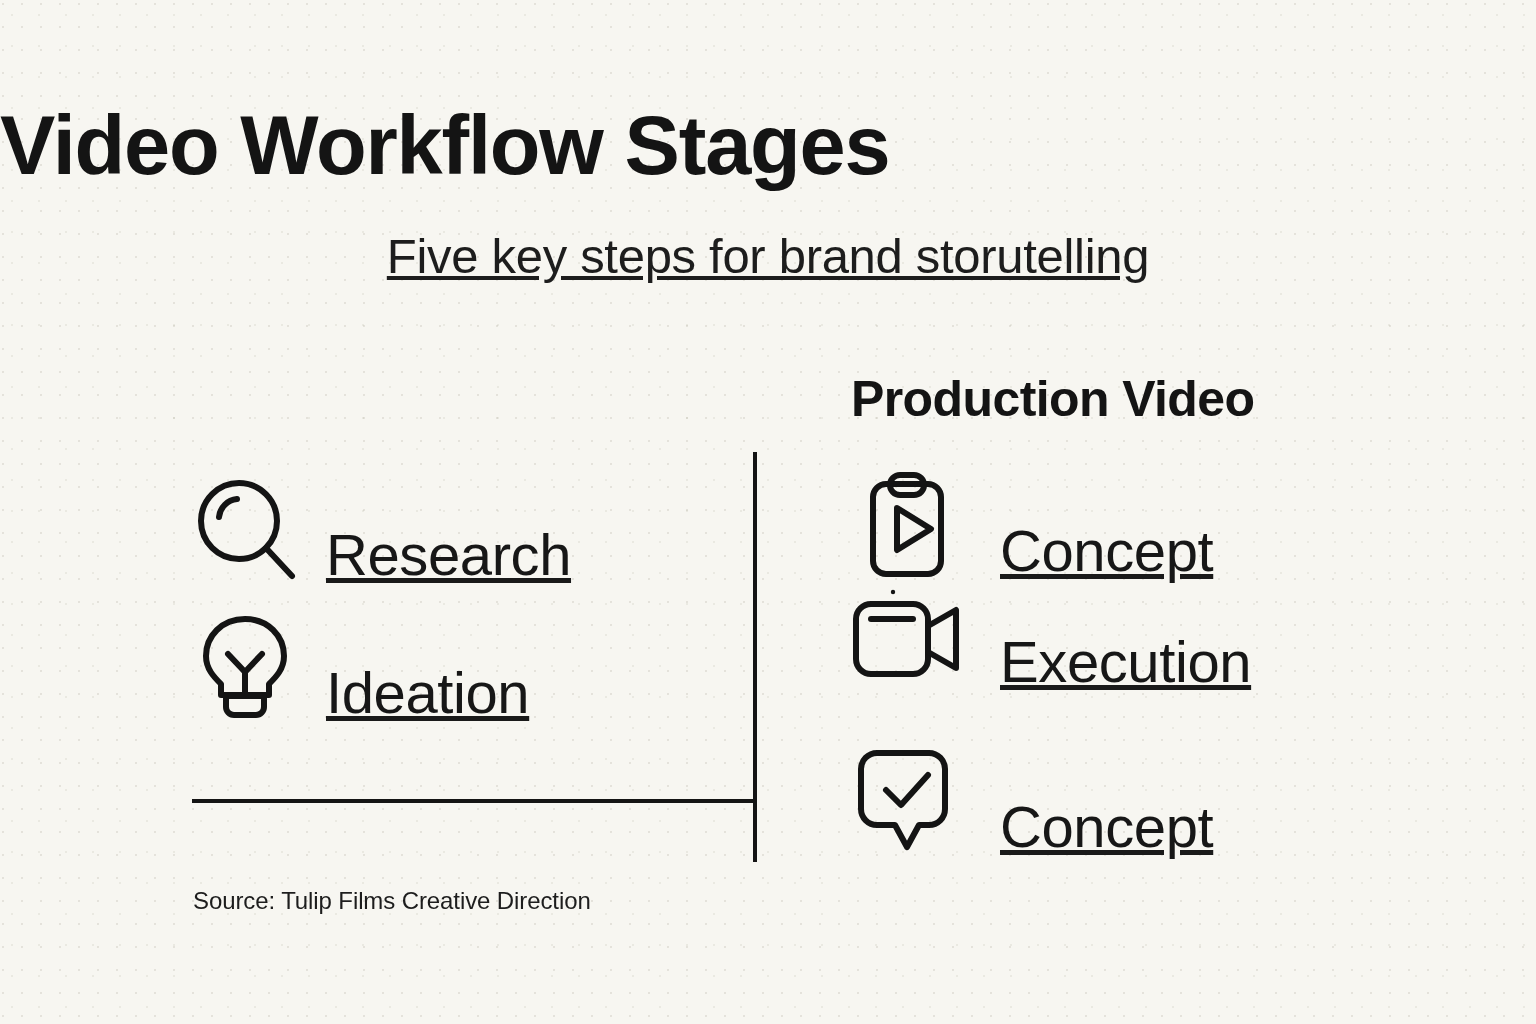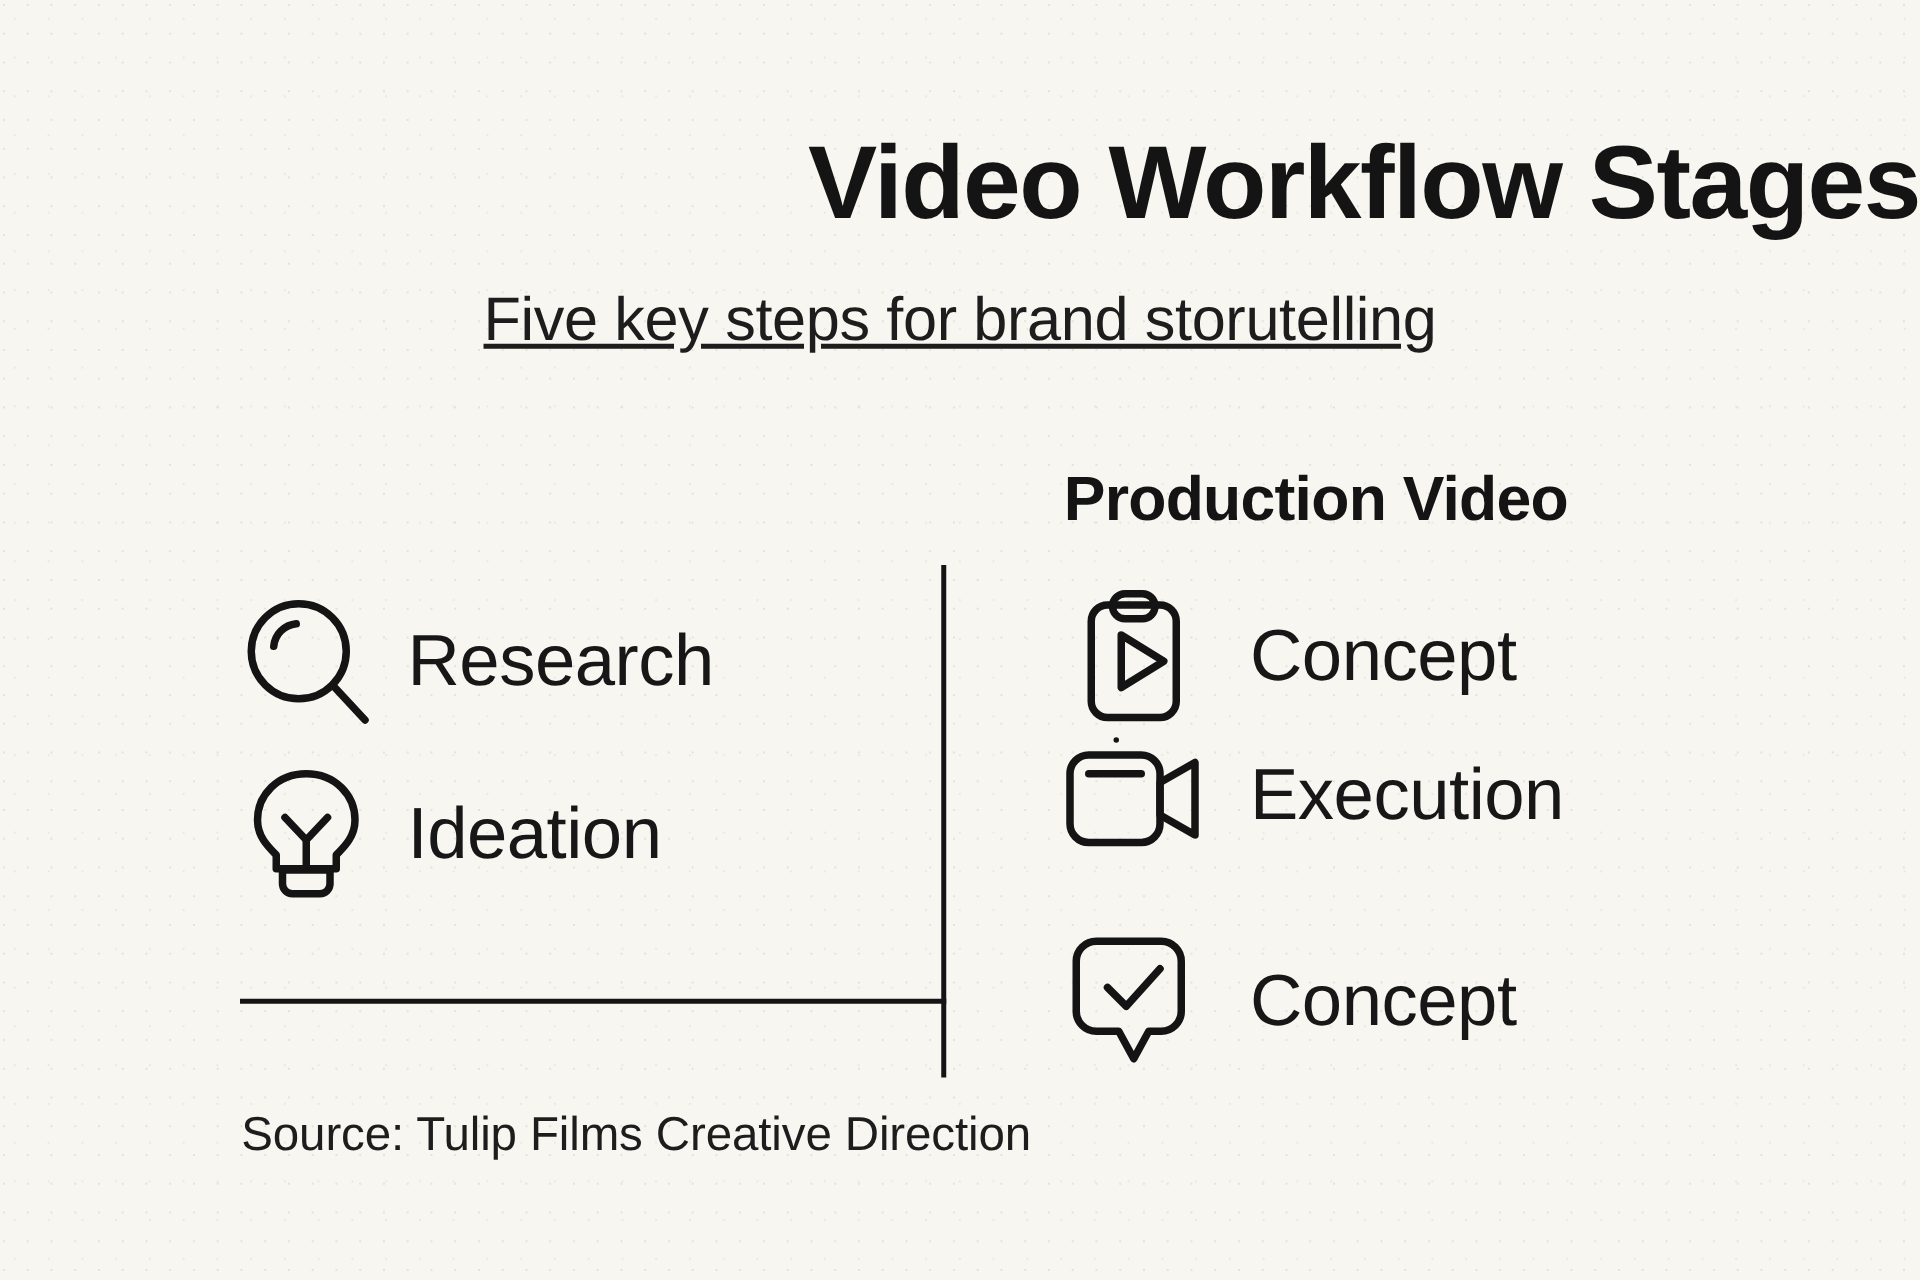--- a/index.html
+++ b/index.html
@@ -27,21 +27,21 @@
     background-size: 19px 23px, 27px 31px, 23px 17px;
     overflow: hidden;
   }
 
   
   .title {
     position: absolute;
     left: 0;
     top: 104px;
     width: 1536px;
-    text-align: right;
+    text-align: left;
     font-size: 83px;
     font-weight: 700;
     letter-spacing: -1.2px;
     line-height: 1;
     color: #141414;
     white-space: nowrap;
   }
   .subtitle {
     position: absolute;
     left: 0;
@@ -85,22 +85,23 @@
     top: 799px;
     width: 565px;
     height: 4px;
     background: #141414;
   }
 
   
   .stage-row {
     position: absolute;
     display: flex;
-    align-items: center;
+    align-items: flex-end;
     height: 110px;
+    text-decoration: underline;
   }
   .stage-icon {
     width: 110px;
     height: 110px;
     flex: 0 0 110px;
     display: flex;
     align-items: center;
     justify-content: center;
   }
   .stage-icon svg {
@@ -127,21 +128,21 @@
 
   #row-concept   .stage-label,
   #row-execution .stage-label,
   #row-feedback  .stage-label { margin-left: 38px; }
 
   
   .source {
     position: absolute;
     left: 193px;
     top: 889px;
-    font-size: 38px;
+    font-size: 24px;
     font-weight: 400;
     letter-spacing: -0.1px;
     line-height: 1;
     color: #1d1d1d;
     white-space: nowrap;
   }
 </style>
 </head>
 <body>
 

